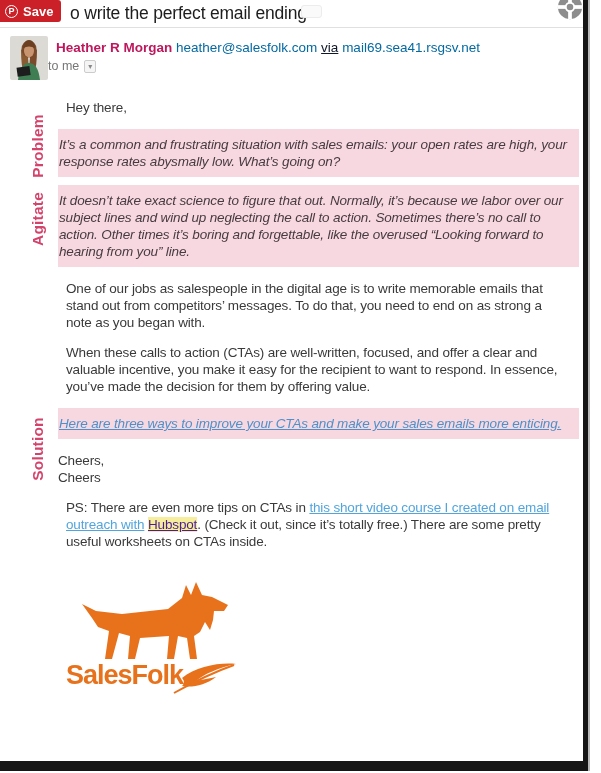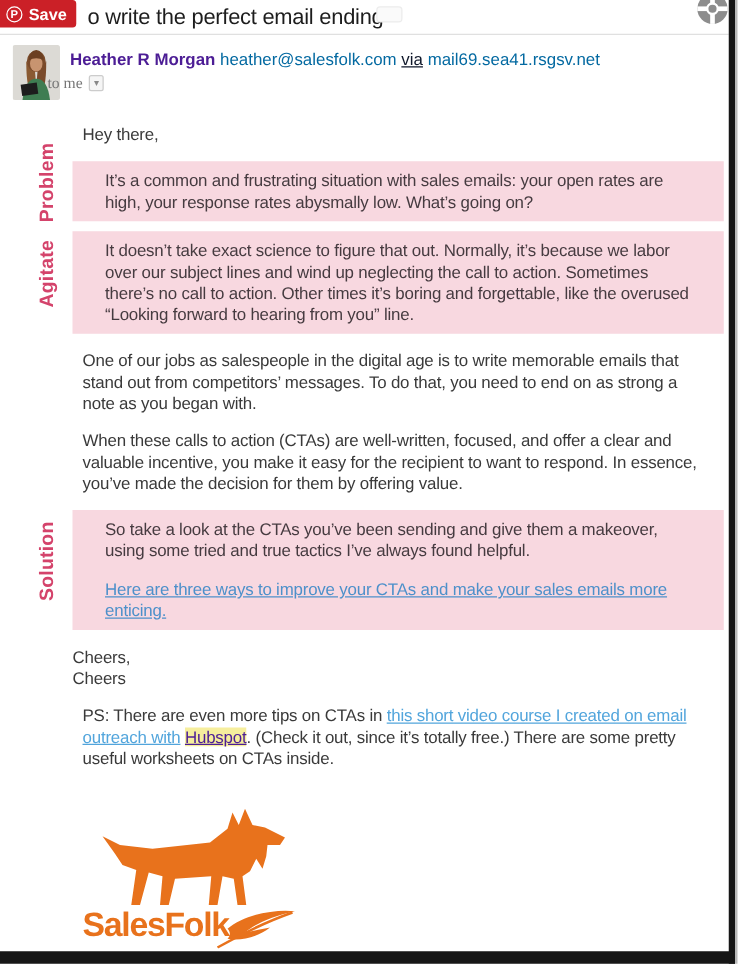--- a/index.html
+++ b/index.html
@@ -41,36 +41,36 @@
     position:absolute; left:301px; top:5px; width:21px; height:13px;
     border:1px solid #ececec; background:#fafafa; border-radius:3px;
   }
   .print-btn { position:absolute; left:556px; top:-7px; width:28px; height:28px; cursor:pointer; }
 
   .divider { position:absolute; left:0; top:27px; width:583px; height:1px; background:#e0e0e0; }
 
   
   .avatar { position:absolute; left:10px; top:36px; width:38px; height:44px; border-radius:2px; overflow:hidden; }
   .sender-line { position:absolute; left:56px; top:40px; font-size:13.5px; white-space:nowrap; }
-  .sender-name { font-weight:bold; color:#4c1d95; }
+  .sender-name { font-weight:bold; color:#be185d; }
   .sender-email, .via-host { color:#0369a1; }
   .via { color:#0f172a; text-decoration:underline; }
-  .to-line { position:absolute; left:38px; top:59px; font-size:12.5px; color:#777; display:flex; align-items:center; gap:5px;font-family:Liberation Serif, serif; }
+  .to-line { position:absolute; left:48px; top:59px; font-size:12.5px; color:#777; display:flex; align-items:center; gap:5px; }
   .dd-caret {
     display:inline-block; border:1px solid #ccc; border-radius:2px;
     font-size:8px; color:#888; padding:1px 3px; line-height:9px; background:#f5f5f5; cursor:pointer;
   }
 
   
   .body {
     position:absolute; left:58px; top:81px; width:521px;
     font-size:13.5px; line-height:17px; letter-spacing:-0.15px; color:#3a3a3a;margin-top:18px;
   }
   .body p { margin:0 0 13px; padding:0 8px; }
-  .hl { background:#f8d8e0; padding:7px 26px; margin-bottom:8px; color:#463b40; }
+  .hl { background:#f8d8e0; padding:7px 1px; margin-bottom:8px; color:#463b40;font-style:italic; }
   .hl-last { margin-bottom:13px; }
   .hl p { padding:0; margin:0; }
   .hl .inner-gap { margin-bottom:14px; }
   a.cta-link { color:#4d90ca; text-decoration:underline; cursor:pointer; }
   a.ps-link  { color:#52a5dc; text-decoration:underline; cursor:pointer; }
   .hubspot { background:#f6ee9d; color:#4c1d95; text-decoration:underline; }
 
   
   .vlabel {
     position:absolute; left:38px;
@@ -139,21 +139,20 @@
 
     <div class="hl hl-last">
       <p>It doesn’t take exact science to figure that out. Normally, it’s because we labor over our subject lines and wind up neglecting the call to action. Sometimes there’s no call to action. Other times it’s boring and forgettable, like the overused “Looking forward to hearing from you” line.</p>
     </div>
 
     <p>One of our jobs as salespeople in the digital age is to write memorable emails that stand out from competitors’ messages. To do that, you need to end on as strong a note as you began with.</p>
 
     <p>When these calls to action (CTAs) are well-written, focused, and offer a clear and valuable incentive, you make it easy for the recipient to want to respond. In essence, you’ve made the decision for them by offering value.</p>
 
     <div class="hl hl-last">
-      <p class="inner-gap">So take a look at the CTAs you’ve been sending and give them a makeover, using some tried and true tactics I’ve always found helpful.</p>
       <p>
         <a class="cta-link">Here are three ways to improve your CTAs and make your sales emails more enticing.</a>
       </p>
     </div>
 
     <p class="signoff">
       </p>
       <div>Cheers,</div>
       <div>Cheers</div>
     <p></p>

